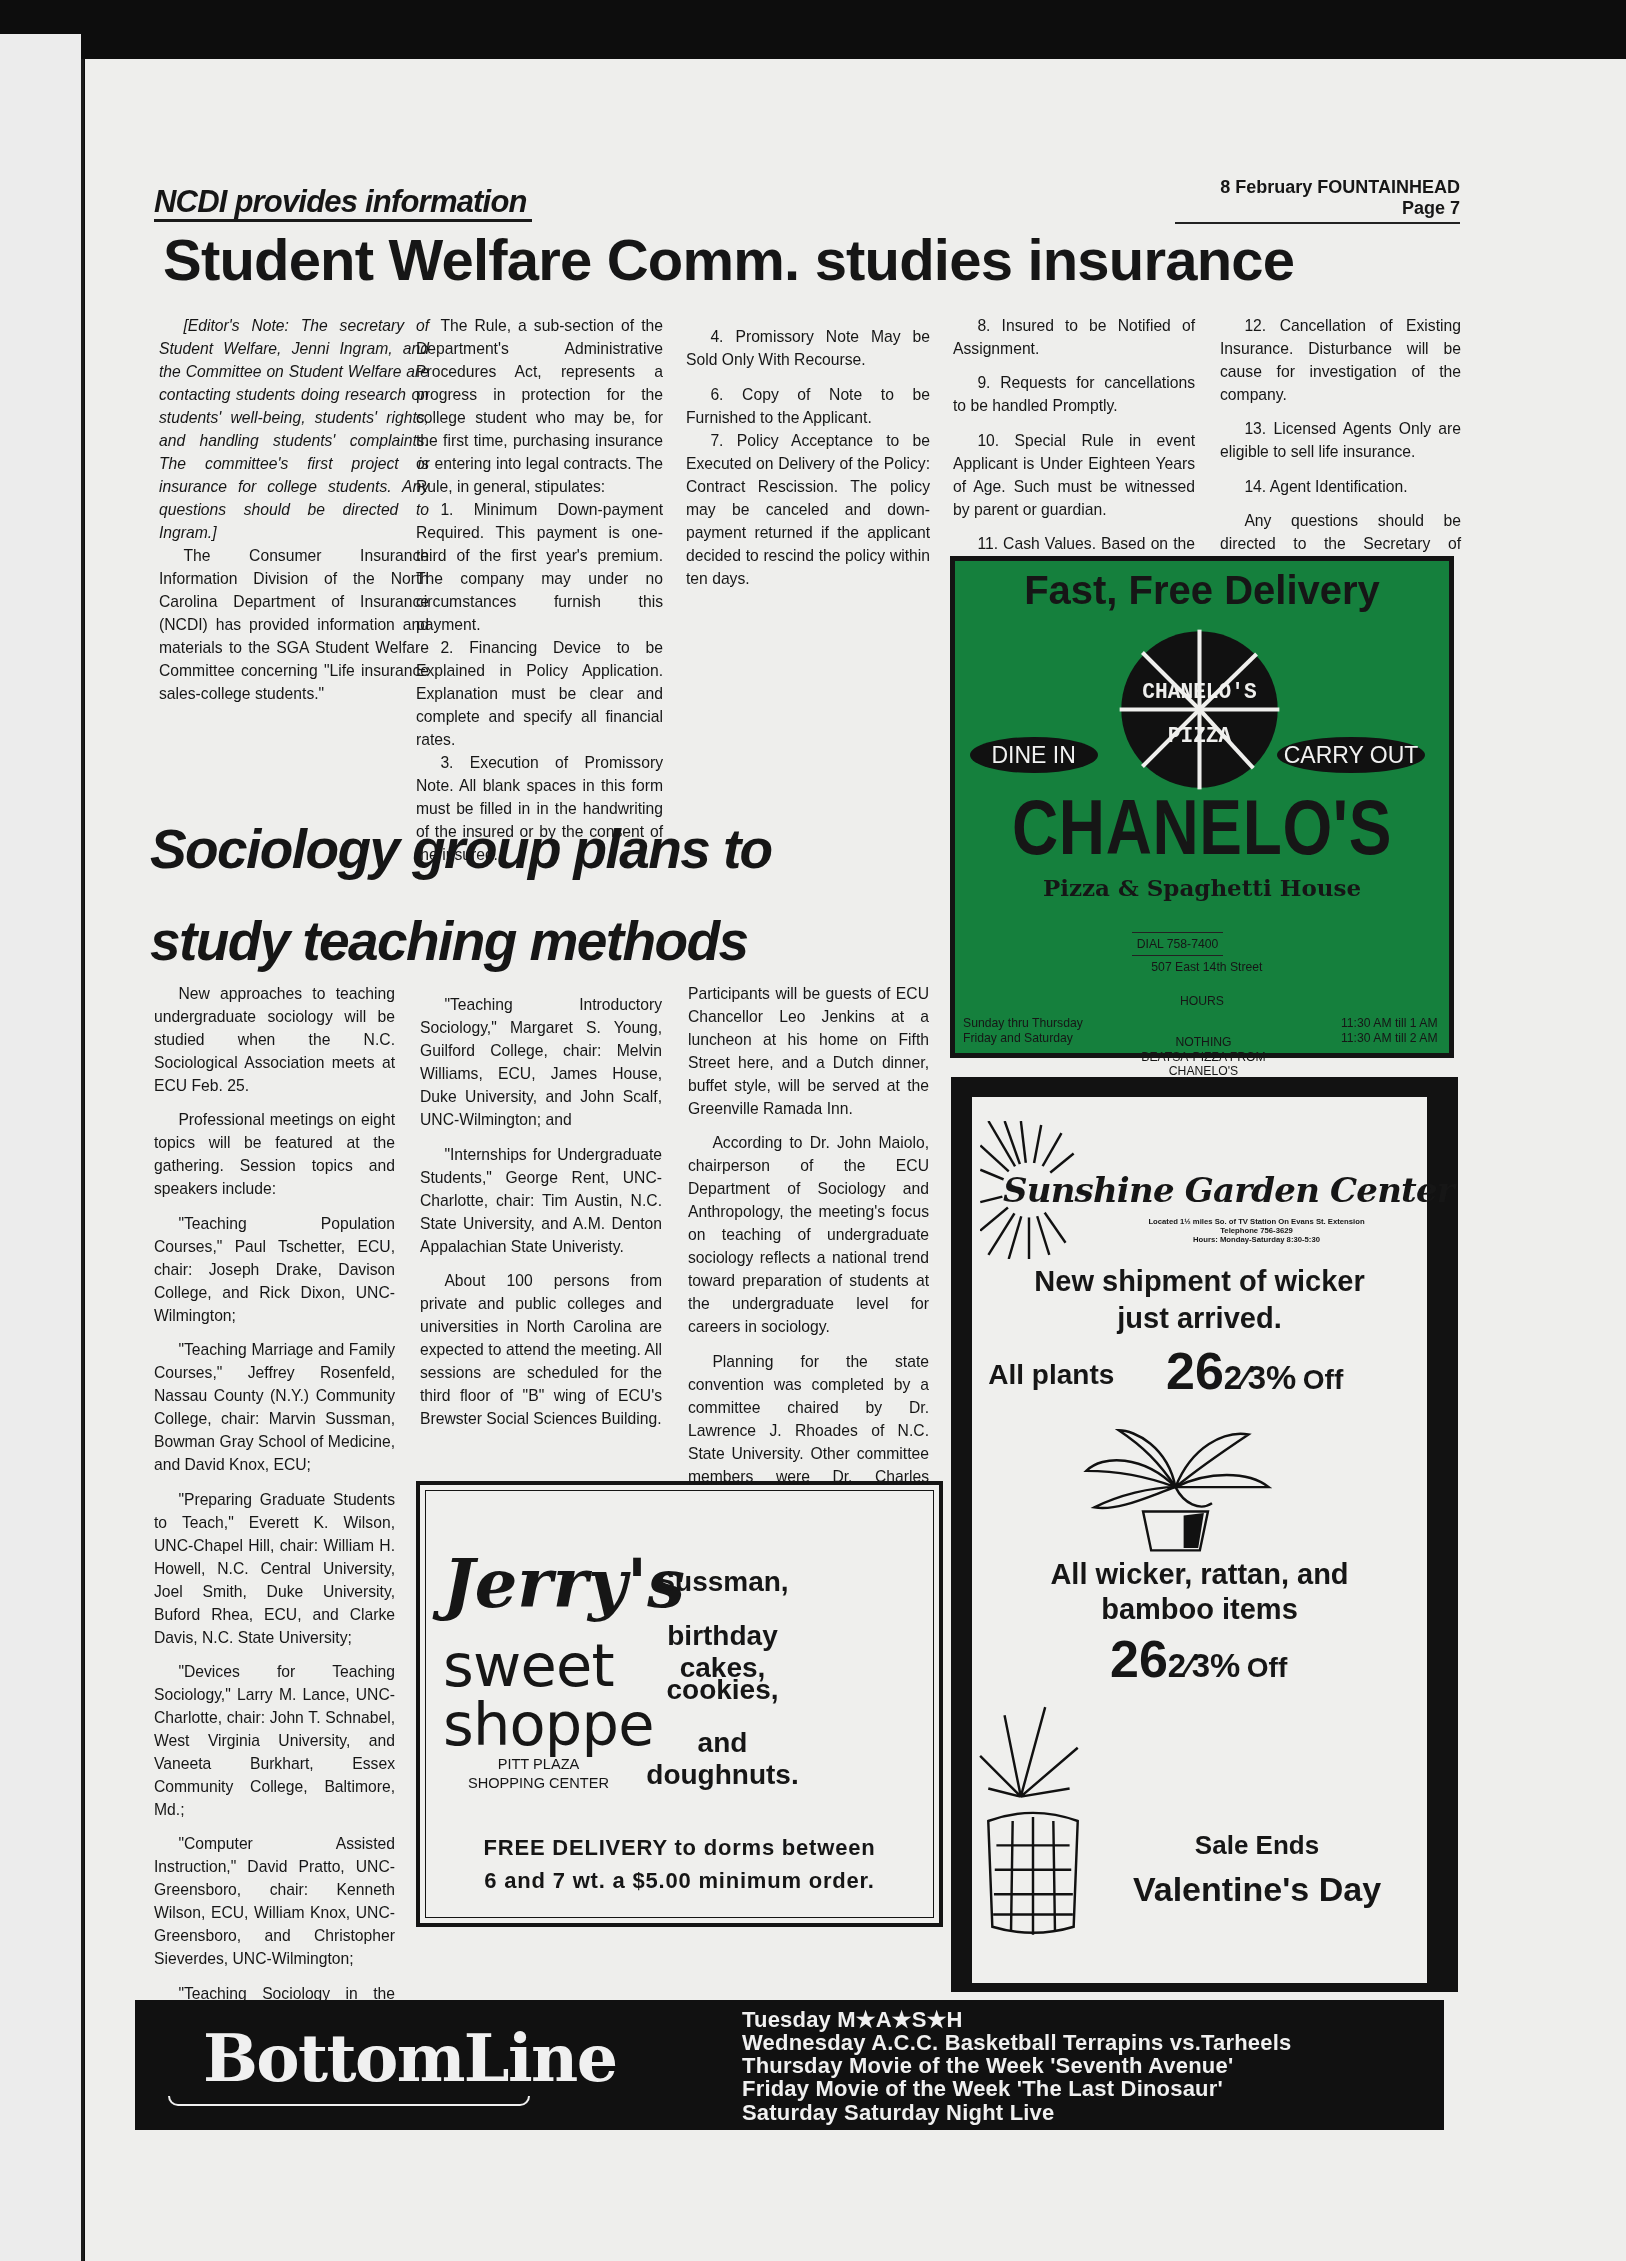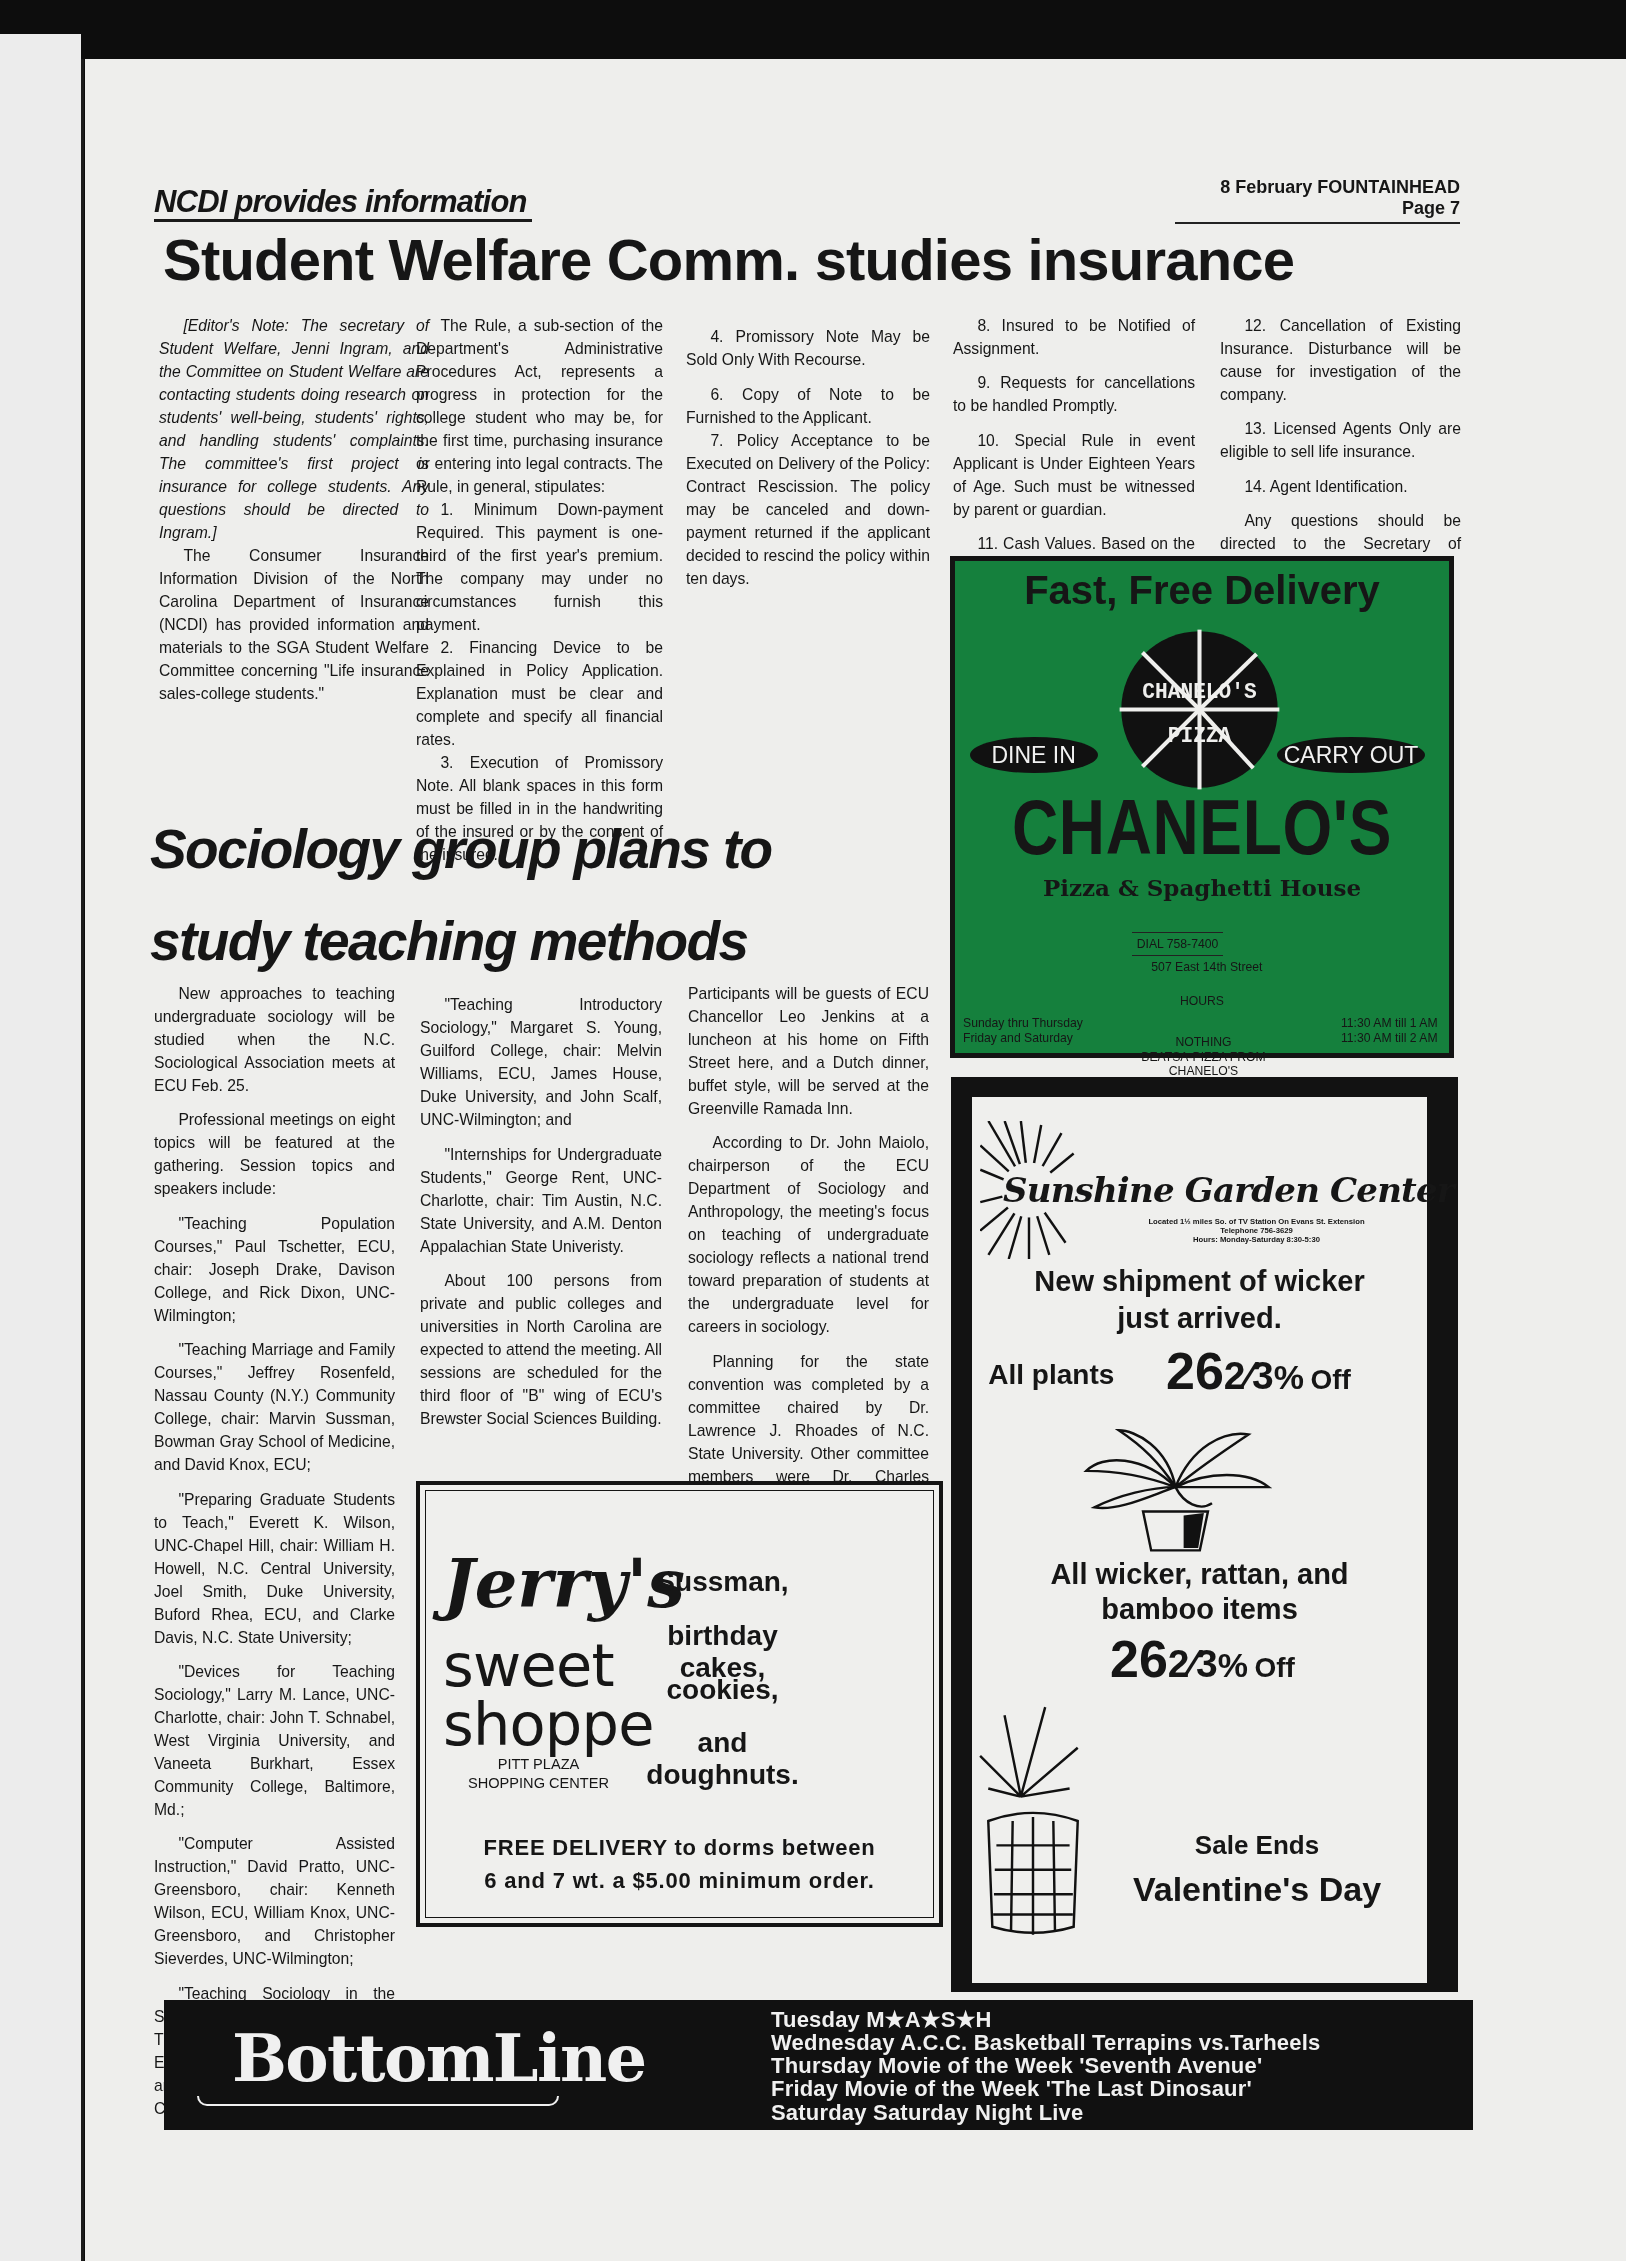--- a/index.html
+++ b/index.html
@@ -40,35 +40,35 @@
 
   
   #ad-sunshine { left: 951px; top: 1077px; width: 507px; height: 915px; background: #121212; }
   #ad-sunshine .inner { position: absolute; left: 21px; top: 19.5px; width: 455px; height: 886px; background: #efefed; }
   .sun-rays { position: absolute; left: 8.1px; top: 24.4px; width: 98px; height: 138px; }
   .sun-name { position: absolute; left: 31px; top: 73px; font-size: 34px; font-style: italic; font-weight: bold; font-family: "DejaVu Serif", serif; white-space: nowrap; letter-spacing: -0.8px; }
   .sun-info { position: absolute; left: 122px; width: 325px; text-align: center; font-size: 7.7px; font-weight: bold; line-height: 9px; }
   .sun-big { position: absolute; left: 0; width: 100%; text-align: center; font-weight: bold; font-size: 29px; line-height: 36px; }
   .pct { position: absolute; font-weight: bold; white-space: nowrap; }
   .pct .num { font-size: 52px; }
-  .pct .frac { font-size: 39px; }
+  .pct .frac { font-size: 33px; }
   .pct .sign { font-size: 34px; }
   .pct .off { font-size: 28px; margin-left: 6.5px; }
 
   
   #ad-jerry { left: 416px; top: 1481px; width: 527px; height: 446px; border: 4.9px solid #141414; box-sizing: border-box; background: #efefed; }
   #ad-jerry .frame2 { position: absolute; left: 4.9px; top: 4.9px; right: 4.9px; bottom: 4.9px; border: 1.6px solid #141414; }
   .jerry-script { position: absolute; left: 23px; top: 59px; font-size: 67px; font-family: "DejaVu Serif", serif; font-style: italic; font-weight: bold; }
   .jerry-word { position: absolute; left: 23px; font-size: 59px; font-family: "DejaVu Sans", sans-serif; letter-spacing: -0.8px; line-height: 59px; }
   .jerry-loc { position: absolute; left: 33px; width: 171px; text-align: center; font-size: 14.6px; line-height: 19.5px; }
   .jerry-item { position: absolute; left: 203px; width: 199px; text-align: center; font-weight: bold; font-size: 28px; }
   .jerry-del { position: absolute; left: 0; width: 100%; text-align: center; font-size: 22px; font-weight: bold; letter-spacing: 0.8px; line-height: 33px; }
 
   
-  #ad-bottomline { left: 164px; top: 2000px; width: 1309px; height: 130px; background: #111; }
+  #ad-bottomline { left: 135px; top: 2000px; width: 1309px; height: 130px; background: #111; }
   .bl-logo { position: absolute; left: 68px; top: 19.5px; font-size: 65px; font-weight: bold; color: #f0f0f0; font-family: "DejaVu Serif", serif; letter-spacing: -1.6px; }
   .bl-logo-underline { position: absolute; left: 33px; top: 96px; width: 358px; height: 8.1px; border: 2.4px solid #f0f0f0; border-top: none; border-radius: 0 0 16.3px 16.3px; }
   .bl-line { position: absolute; left: 607px; font-size: 22px; font-weight: bold; color: #f0f0f0; line-height: 23px; white-space: nowrap; letter-spacing: 0.2px; }
 </style>
 </head>
 <body>
 
 <div id="prev-page" class="abs"></div>
 <div id="page-edge" class="abs"></div>
 <div id="page" class="abs"></div>

